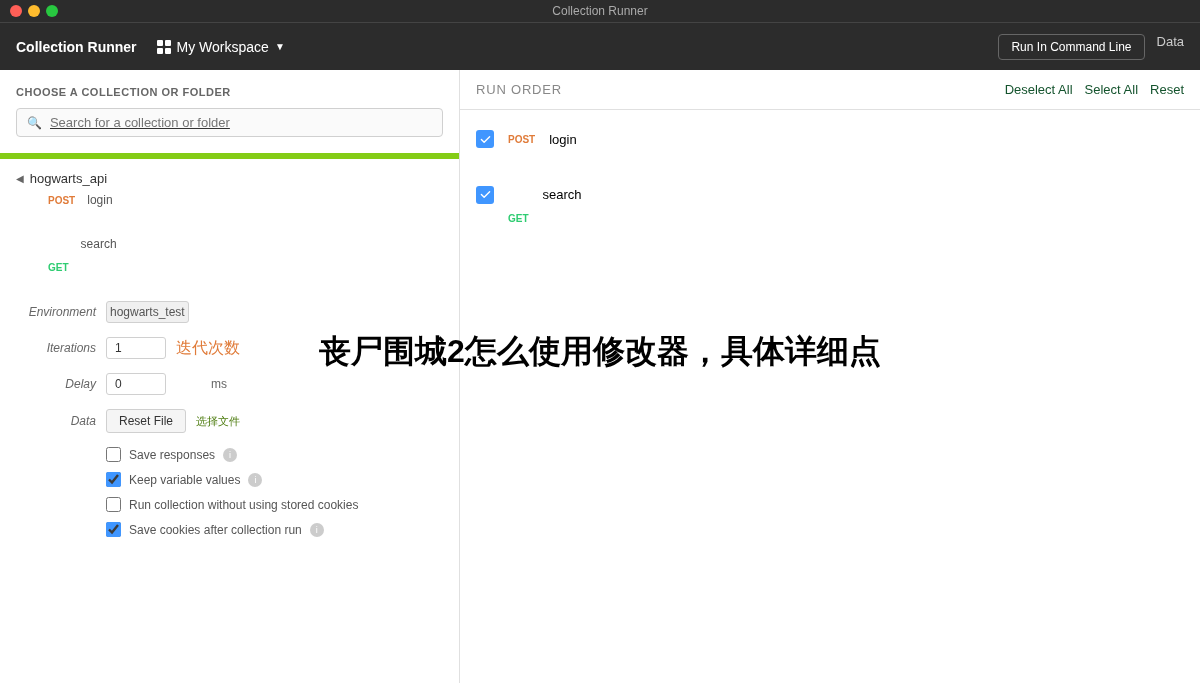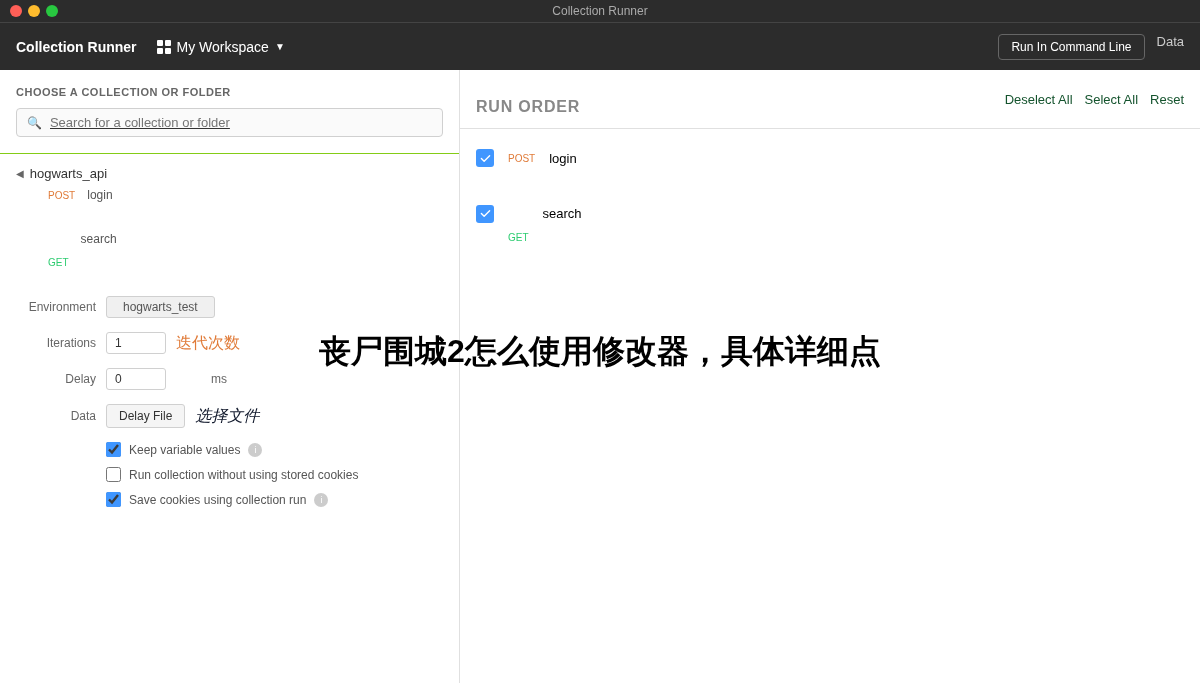--- a/index.html
+++ b/index.html
@@ -116,21 +116,21 @@
       width: 460px;
       background: #fff;
       border-right: 1px solid #e0e0e0;
       display: flex;
       flex-direction: column;
       overflow: hidden;
     }
 
     .collection-section {
       padding: 16px;
-      border-bottom: 1px solid #84cc16;
+      border-bottom: 6px solid #84cc16;
     }
     .section-title {
       font-size: 11px;
       color: #666;
       font-weight: 600;
       margin-bottom: 10px;
       text-transform: uppercase;
       letter-spacing: 0.5px;
     }
     .search-box {
@@ -172,21 +172,21 @@
     .tree-item {
       padding: 3px 0 3px 28px;
       display: flex;
       align-items: center;
       gap: 8px;
       cursor: pointer;
       color: #555;
     }
     .method-badge {
       font-size: 10px;
-      font-weight: 400;
+      font-weight: 700;
       padding: 1px 4px;
       border-radius: 2px;
       min-width: 28px;
       text-align: left;
     }
     .method-post { color: #e07b39; }
     .method-get { color: #2ecc71; margin-top: 48px; }
     .item-name { font-size: 12px; color: #555; }
 
     
@@ -200,26 +200,27 @@
       align-items: center;
       margin-bottom: 14px;
       gap: 10px;
     }
     .config-label {
       width: 80px;
       color: #666;
       font-size: 12px;
       text-align: right;
       flex-shrink: 0;
+      font-style: italic;
     }
     .env-tag {
       background: #f0f0f0;
       border: 1px solid #d0d0d0;
       border-radius: 3px;
-      padding: 3px 16px;
+      padding: 3px 3px;
       font-size: 12px;
       color: #555;
     }
     .config-input {
       border: 1px solid #d0d0d0;
       border-radius: 3px;
       padding: 3px 8px;
       font-size: 12px;
       width: 60px;
       outline: none;
@@ -238,23 +239,22 @@
     .select-file-btn {
       background: #f5f5f5;
       border: 1px solid #d0d0d0;
       border-radius: 3px;
       padding: 4px 12px;
       font-size: 12px;
       cursor: pointer;
       color: #333;
     }
     .file-hint {
-      color: #0f172a;
-      font-size: 16px;
-      font-style: italic;
+      color: #4d7c0f;
+      font-size: 11px;
     }
 
     .checkbox-row {
       display: flex;
       align-items: center;
       gap: 8px;
       margin-bottom: 10px;
       padding-left: 90px;
     }
     .checkbox-label {
@@ -303,26 +303,25 @@
     }
 
     .run-order-header {
       display: flex;
       align-items: center;
       justify-content: space-between;
       padding: 12px 16px;
       border-bottom: 1px solid #e0e0e0;
     }
     .run-order-title {
-      font-size: 16px;
-      font-weight: 700;
+      font-size: 13px;
+      font-weight: 400;
       color: #888;
       text-transform: uppercase;
       letter-spacing: 0.8px;
-      margin-top: 16px;
     }
     .run-order-actions {
       display: flex;
       gap: 12px;
     }
     .run-order-action {
       font-size: 13px;
       color: #14532d;
       cursor: pointer;
     }
@@ -438,43 +437,48 @@
       </div>
 
       <div class="config-row">
         <span class="config-label">Delay</span>
         <input class="config-input" type="text" value="0" style="">
         <span class="delay-unit">ms</span>
       </div>
 
       <div class="config-row">
         <span class="config-label">Data</span>
-        <button class="select-file-btn">Delay File</button>
+        <button class="select-file-btn">Reset File</button>
         <span class="file-hint">选择文件</span>
       </div>
 
       
+      <div class="checkbox-row">
+        <input type="checkbox" style="">
+        <span class="checkbox-label">Save responses</span>
+        <span class="info-icon">i</span>
+      </div>
 
       
       <div class="checkbox-row">
         <input type="checkbox" checked="" style="">
         <span class="checkbox-label">Keep variable values</span>
         <span class="info-icon">i</span>
       </div>
 
       
       <div class="checkbox-row">
         <input type="checkbox" style="">
         <span class="checkbox-label">Run collection without using stored cookies</span>
       </div>
 
       
       <div class="checkbox-row">
         <input type="checkbox" checked="" style="">
-        <span class="checkbox-label">Save cookies using collection run</span>
+        <span class="checkbox-label">Save cookies after collection run</span>
         <span class="info-icon">i</span>
       </div>
 
       
 
     </div>
   </div>
 
   <div class="right-panel">
 

